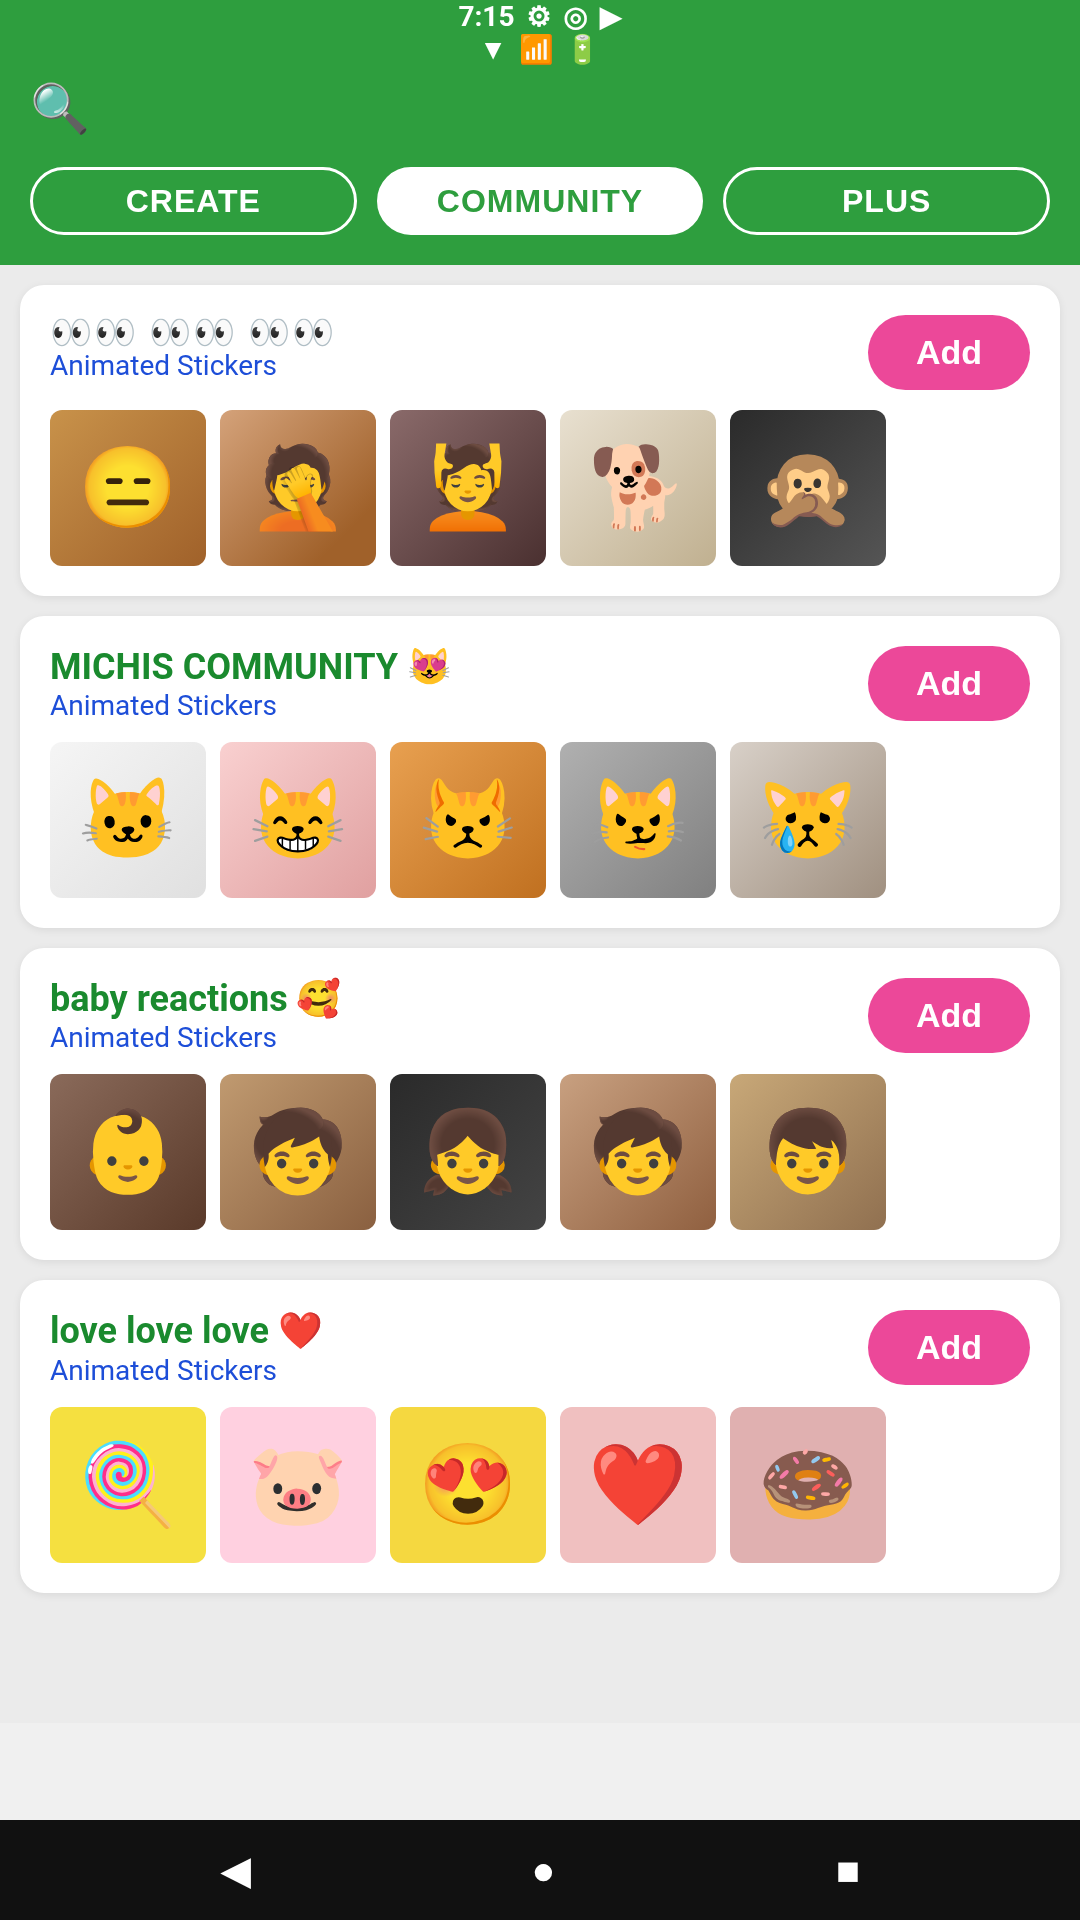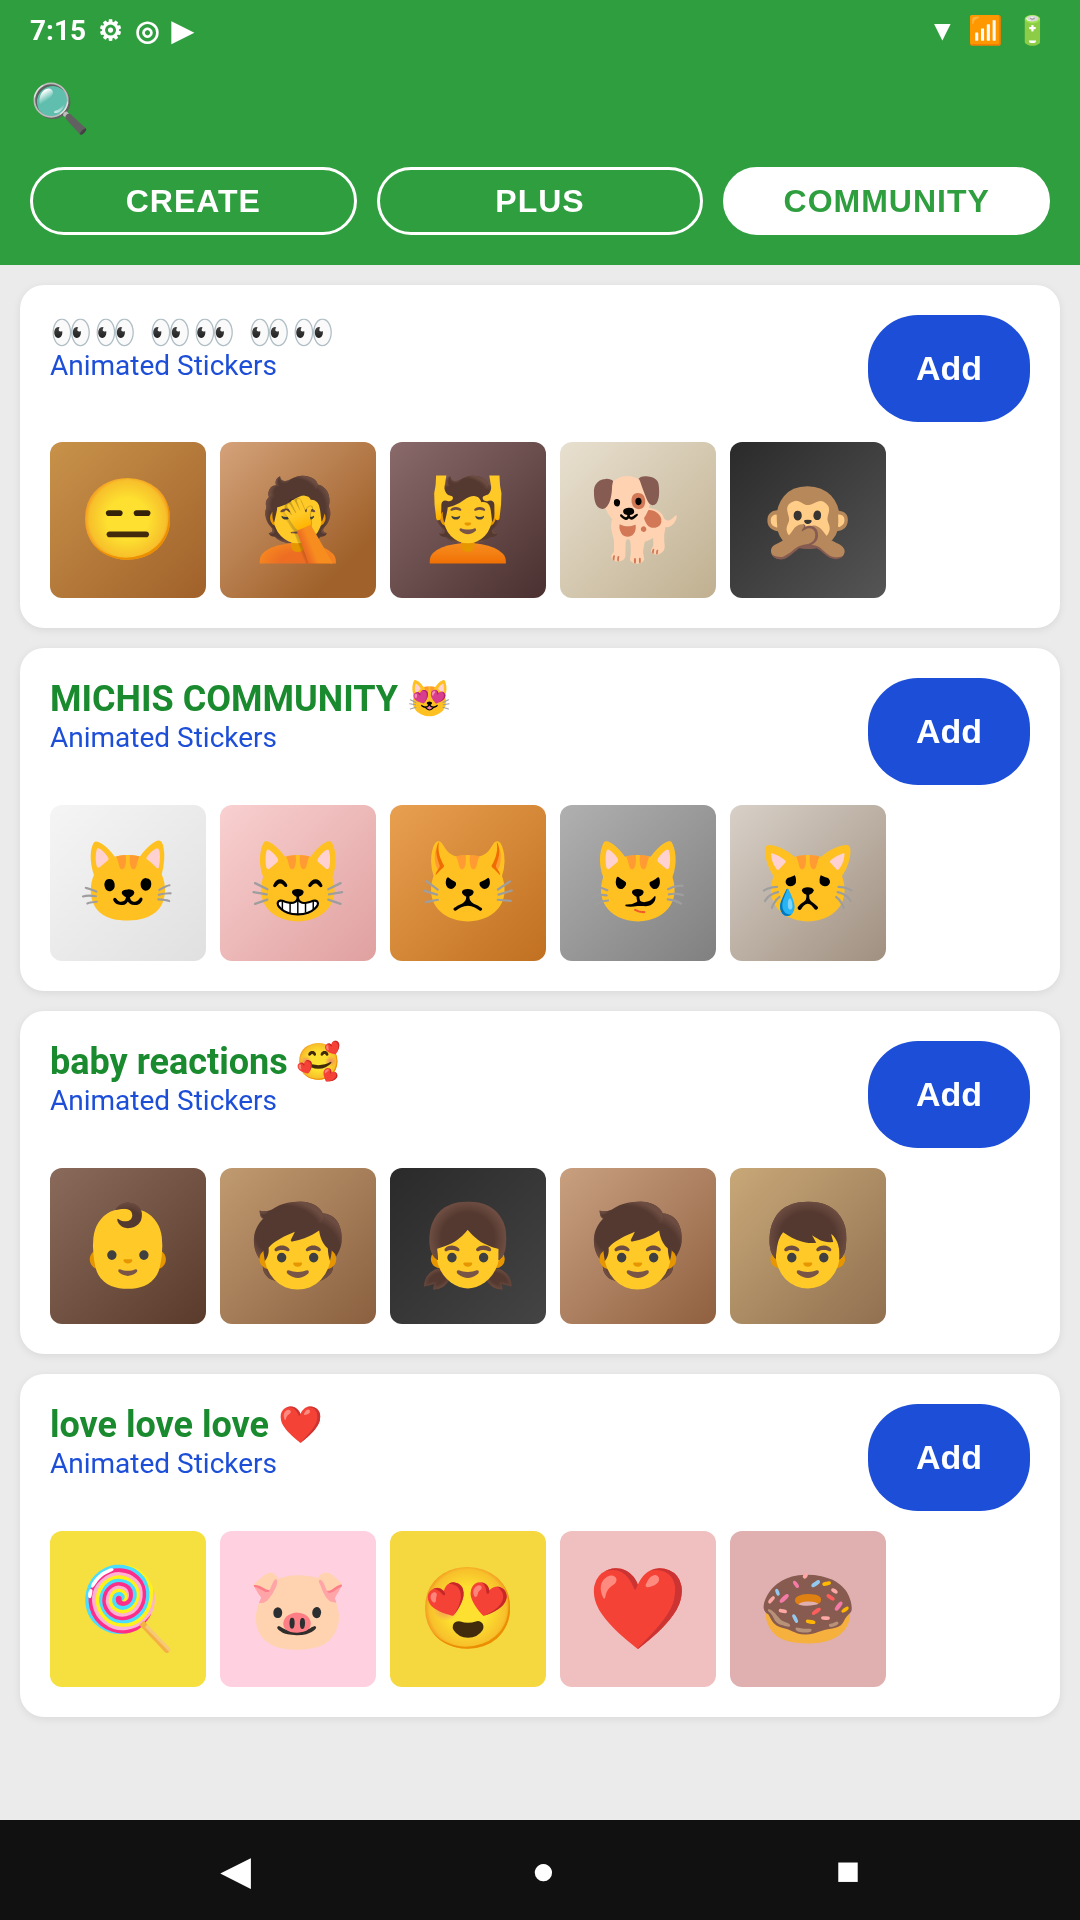--- a/index.html
+++ b/index.html
@@ -16,20 +16,21 @@
     .status-bar {
       background: #2e9e3e;
       height: 60px;
       display: flex;
       align-items: center;
       justify-content: space-between;
       padding: 0 30px;
       color: white;
       font-size: 28px;
       font-weight: bold;
+      flex-direction: column;
     }
     .status-left { display: flex; align-items: center; gap: 12px; }
     .status-right { display: flex; align-items: center; gap: 12px; }
 
     
     .header {
       background: #2e9e3e;
       padding: 20px 30px 30px 30px;
       display: flex;
       align-items: center;
@@ -100,25 +101,25 @@
       font-weight: bold;
       color: #1a8a2e;
       line-height: 1.2;
     }
     .card-title.dark { color: #222; }
     .card-subtitle {
       font-size: 28px;
       color: #1d4ed8;
     }
     .add-btn {
-      background: #1d4ed8;
+      background: #ec4899;
       color: white;
       border: none;
       border-radius: 50px;
-      padding: 34px 48px;
+      padding: 18px 48px;
       font-size: 34px;
       font-weight: bold;
       cursor: pointer;
       white-space: nowrap;
       margin-left: 20px;
     }
 
     
     .sticker-row {
       display: flex;
@@ -247,22 +248,22 @@
     <span>🔋</span>
   </div>
 </div>
 
 <div class="header">
   <span class="search-icon-btn">🔍</span>
 </div>
 
 <div class="tab-bar">
   <button class="tab-btn inactive">CREATE</button>
+  <button class="tab-btn active">COMMUNITY</button>
   <button class="tab-btn inactive">PLUS</button>
-  <button class="tab-btn active">COMMUNITY</button>
 </div>
 
 <div class="main-content">
 
   <div class="sticker-card">
     <div class="card-header">
       <div class="card-title-block">
         <div class="card-title dark eyes-emoji">👀👀 👀👀 👀👀</div>
         <div class="card-subtitle">Animated Stickers</div>
       </div>

